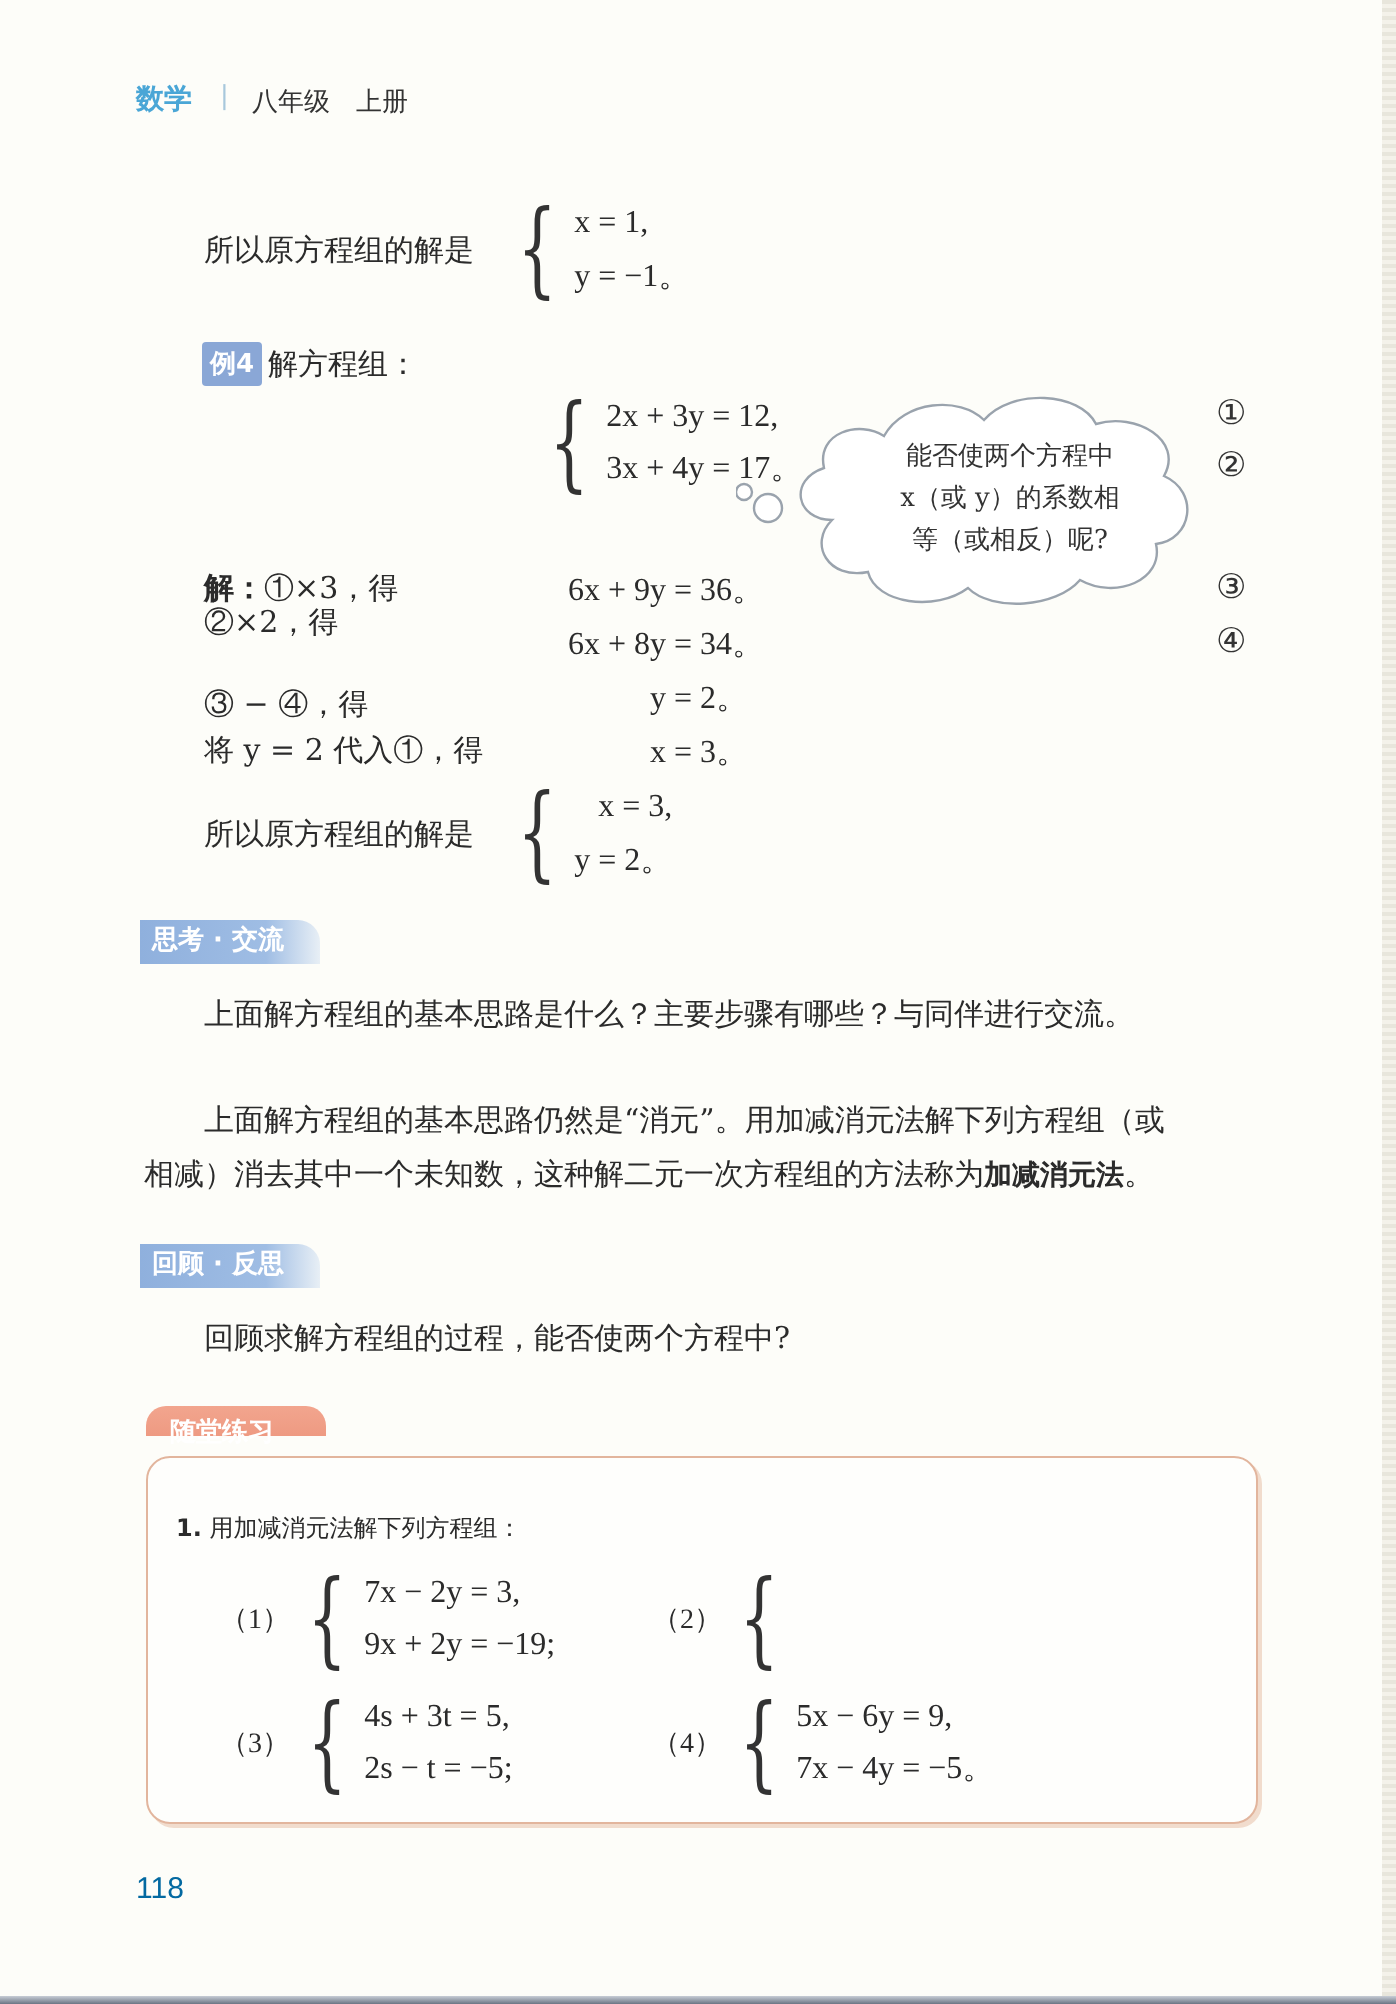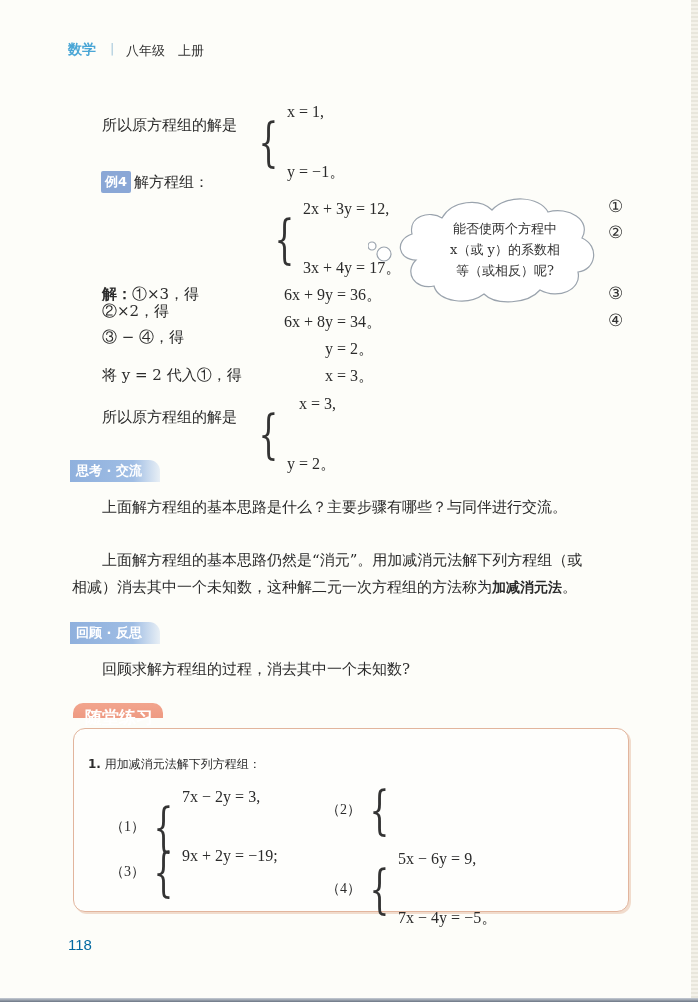--- a/index.html
+++ b/index.html
@@ -26,21 +26,21 @@
   .hdr-subject { left: 68px; top: 41px; font-size: 14px; font-weight: bold; color: #4aa6d6; }
   .hdr-sep { left: 110px; top: 41px; font-size: 13px; color: #a8c8dc; }
   .hdr-grade { left: 126px; top: 42px; font-size: 13px; color: #333; }
 
   
   .system { display: flex; align-items: center; }
   .brace {
     font-family: "DejaVu Serif", serif; font-weight: 200; color: #333;
     line-height: 1; transform: scaleX(0.6); margin-right: 2px;
   }
-  .lines { display: flex; flex-direction: column; gap: 33px; }
+  .lines { display: flex; flex-direction: column; }
   .lines span { display: block; }
 
   
   .ex-tag {
     left: 101px; top: 171px; background: #8aa7d6; color: #fff; font-size: 13px;
     padding: 2px 4px; border-radius: 2px; font-family: "DejaVu Sans", sans-serif; font-weight: bold;
   }
 
   
   .circ { font-size: 17px; color: #333; }
@@ -64,21 +64,21 @@
   .ex-box {
     left: 73px; top: 728px; width: 554px; height: 182px;
     border: 1.5px solid #e2b59d; border-radius: 12px;
     box-shadow: 2px 2px 0 #f1dccd;
     background: #fefefc;
   }
   .ex-tab {
     left: 73px; top: 703px; width: 90px; height: 15px;
     background: linear-gradient(180deg, #f2a58e, #ee9a82);
     border-top-left-radius: 10px; border-top-right-radius: 10px;
-    color: #fff; font-size: 17px; font-weight: bold; line-height: 28px; padding-left: 12px;
+    color: #fff; font-size: 13px; font-weight: bold; line-height: 28px; padding-left: 12px;
     box-sizing: border-box; font-family: "DejaVu Sans", sans-serif;
   }
   .page-num { left: 68px; top: 936px; font-size: 15px; color: #0369a1; font-family: "Liberation Sans", sans-serif; }
 </style>
 </head>
 <body>
 
 <div class="page-right-edge"></div>
 <div class="page-bottom-edge"></div>
 
@@ -126,21 +126,21 @@
 <div class="abs body-text" style="left:102px; top:285px;">
   <b>解：</b><span>①×3，得</span>
 </div>
 <div class="abs math" style="left:284px; top:285px;">6x + 9y = 36。</div>
 <div class="abs circ" style="left:608px; top:283px;">③</div>
 
 <div class="abs body-text" style="left:102px; top:302px;">②×2，得</div>
 <div class="abs math" style="left:284px; top:312px;">6x + 8y = 34。</div>
 <div class="abs circ" style="left:608px; top:310px;">④</div>
 
-<div class="abs body-text" style="left:102px; top:328px;">③ − ④，得</div>
+<div class="abs body-text" style="left:102px; top:343px;">③ − ④，得</div>
 <div class="abs math" style="left:325px; top:339px;">y = 2。</div>
 
 <div class="abs body-text" style="left:102px; top:366px;">将 y = 2 代入①，得</div>
 <div class="abs math" style="left:325px; top:366px;">x = 3。</div>
 
 <div class="abs body-text" style="left:102px; top:408px;">所以原方程组的解是</div>
 <div class="abs system math" style="left:252px; top:390px;">
   <span class="brace" style="font-size:52px;">{</span>
   <div class="lines" style="line-height:27px;text-align:right;">
     <span>x = 3,</span>
@@ -149,21 +149,21 @@
 </div>
 
 <div class="abs sec-tag" style="left:70px; top:460px;">思考 · 交流</div>
 <div class="abs body-text" style="left:102px; top:498px;">上面解方程组的基本思路是什么？主要步骤有哪些？与同伴进行交流。</div>
 <div class="abs body-text" style="left:102px; top:551px;">上面解方程组的基本思路仍然是“消元”。用加减消元法解下列方程组（或</div>
 <div class="abs body-text" style="left:72px; top:578px;">
   <span>相减）消去其中一个未知数，这种解二元一次方程组的方法称为</span><b class="sans" style="font-size:14px;">加减消元法</b><span>。</span>
 </div>
 
 <div class="abs sec-tag" style="left:70px; top:622px;">回顾 · 反思</div>
-<div class="abs body-text" style="left:102px; top:660px;">回顾求解方程组的过程，消去其中一个未知数?</div>
+<div class="abs body-text" style="left:102px; top:660px;">回顾求解方程组的过程，能否使两个方程中?</div>
 
 <div class="abs ex-box"></div>
 <div class="abs ex-tab">随堂练习</div>
 
 <div class="abs" style="left:88px; top:756px; font-size:12px;">
   <b class="sans">1.</b>
   <span>用加减消元法解下列方程组：</span>
 </div>
 
 <div class="abs system math" style="left:110px; top:784px;">
@@ -176,20 +176,24 @@
 </div>
 
 <div class="abs system math" style="left:326px; top:784px;">
   <span style="font-size:14px; margin-right:2px;">（2）</span>
   <span class="brace" style="font-size:52px;">{</span>
 </div>
 
 <div class="abs system math" style="left:110px; top:846px;">
   <span style="font-size:14px; margin-right:2px;">（3）</span>
   <span class="brace" style="font-size:52px;">{</span>
+  <div class="lines" style="line-height:26px;">
+    <span>4s + 3t = 5,</span>
+    <span>2s − t = −5;</span>
+  </div>
 </div>
 
 <div class="abs system math" style="left:326px; top:846px;">
   <span style="font-size:14px; margin-right:2px;">（4）</span>
   <span class="brace" style="font-size:52px;">{</span>
   <div class="lines" style="line-height:26px;">
     <span>5x − 6y = 9,</span>
     <span>7x − 4y = −5。</span>
   </div>
 </div>

